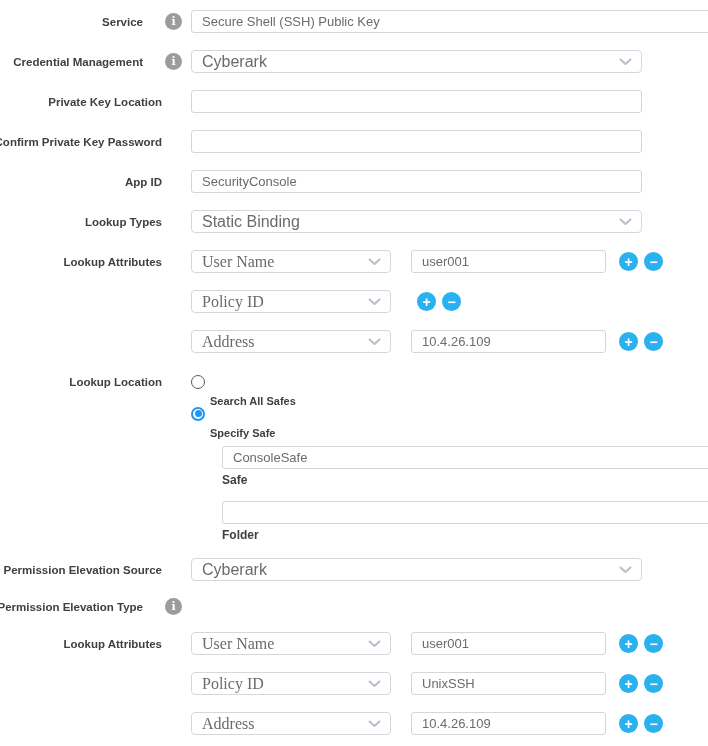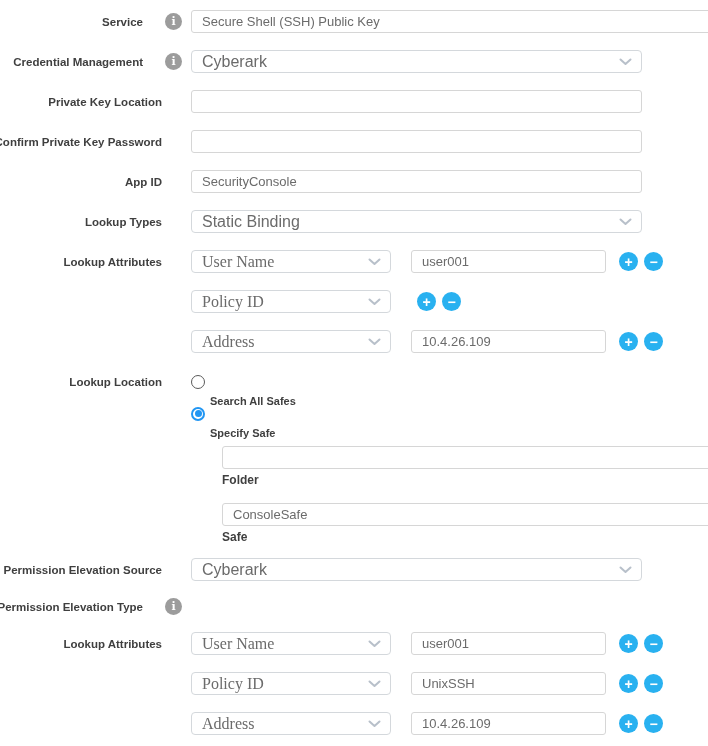--- a/index.html
+++ b/index.html
@@ -315,28 +315,28 @@
   <div class="row radio-row mb25">
     <div class="lbl noicon"></div>
     <div class="fld">
       <span class="radio selected">
           <span class="dot"></span>
         </span>
       <span class="radio-label">Specify Safe</span>
     </div>
   </div>
 
+  <div class="row mb14 sub-block">
+    <input class="tinput sub" type="text" value="ConsoleSafe" style="">
+    <span class="sub-label">Safe</span>
+  </div>
+
   <div class="row mb16 sub-block">
     <input class="tinput sub" type="text" value="" style="">
     <span class="sub-label">Folder</span>
-  </div>
-
-  <div class="row mb14 sub-block">
-    <input class="tinput sub" type="text" value="ConsoleSafe" style="">
-    <span class="sub-label">Safe</span>
   </div>
 
   <div class="row">
     <div class="lbl noicon">
       <span>Permission Elevation Source</span>
     </div>
     <div class="fld">
       <div class="selectbox">
         <span>Cyberark</span>
         <span class="chevron">

